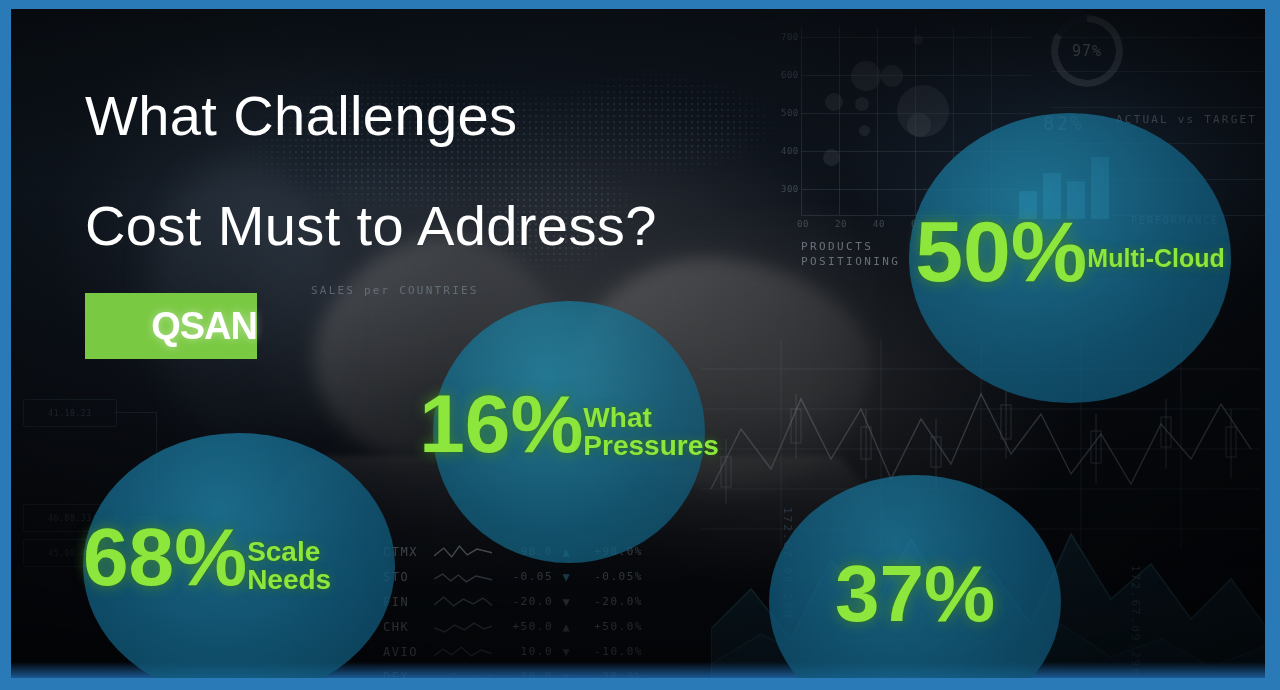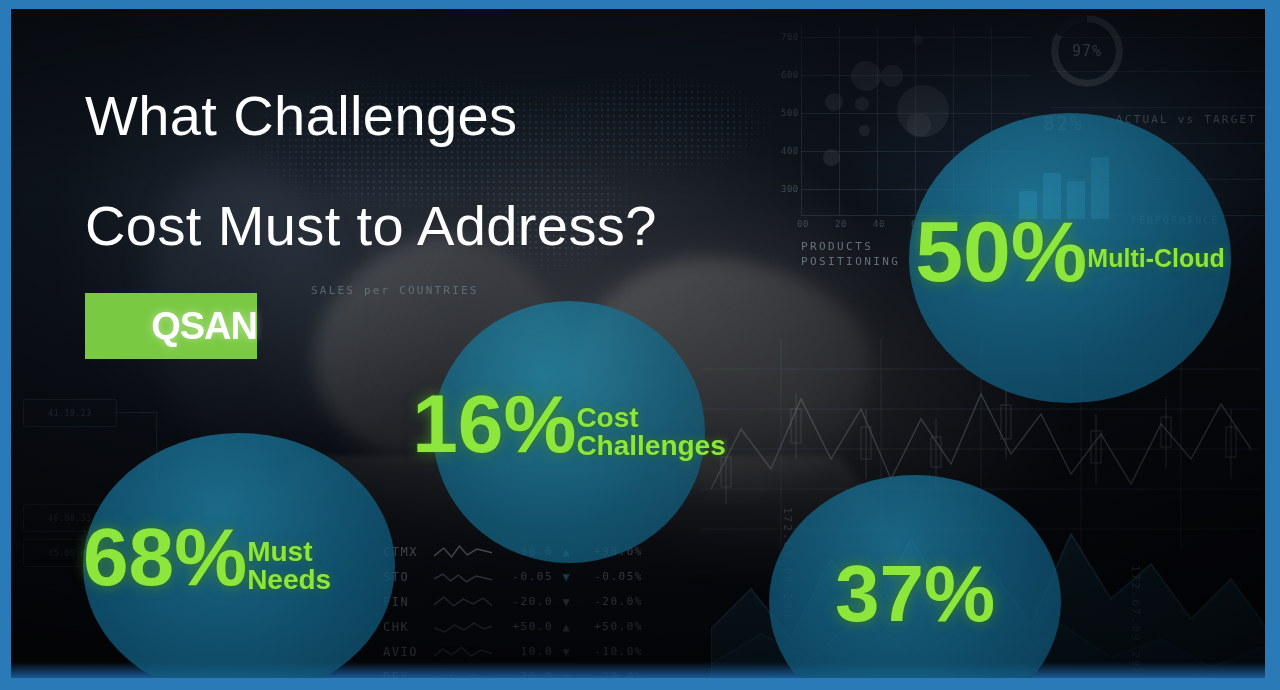--- a/index.html
+++ b/index.html
@@ -349,25 +349,25 @@
     <span class="logo-txt">QSAN</span>
   </div>
 
   <div class="bubble" id="b-multicloud">
     <span class="pct">50%</span>
     <span class="lab">Multi-Cloud</span>
   </div>
 
   <div class="bubble" id="b-cost">
     <span class="pct">16%</span>
-    <span class="lab">Cost Challenges</span>
+    <span class="lab">What Pressures</span>
   </div>
 
   <div class="bubble" id="b-scale">
     <span class="pct">68%</span>
-    <span class="lab">Must Needs</span>
+    <span class="lab">Scale Needs</span>
   </div>
 
   <div class="bubble" id="b-ineff">
     <span class="pct">37%</span>
   </div>
 
 </div>
 
 </body></html>

